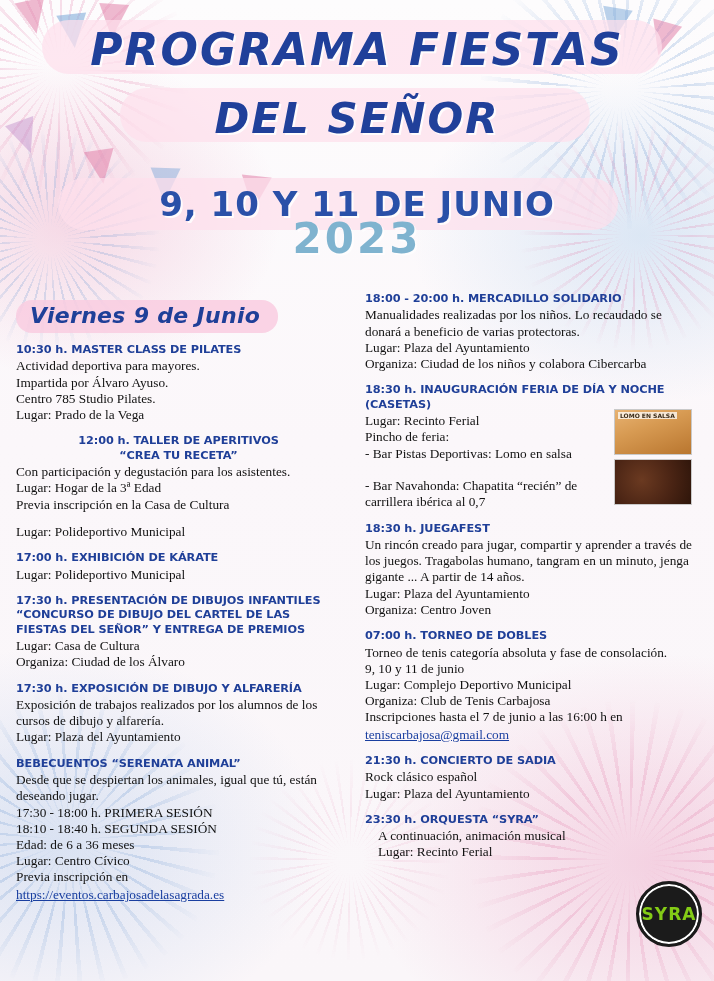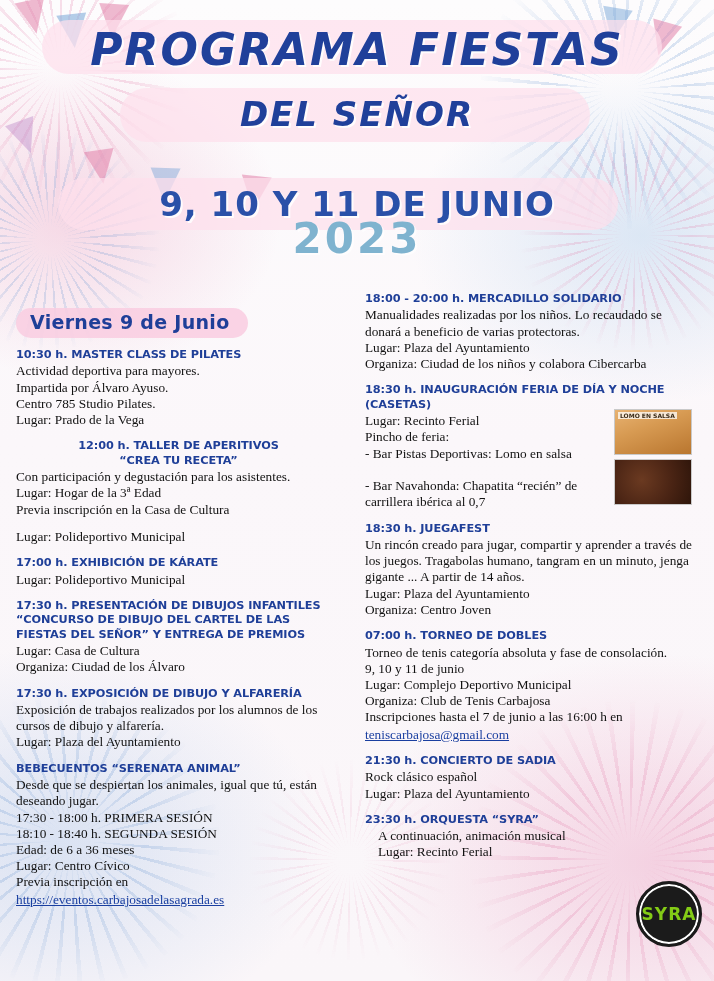--- a/index.html
+++ b/index.html
@@ -93,21 +93,21 @@
     text-shadow: 2px 2px 0 rgba(255,255,255,0.85);
   }
   #title1 {
     top: 24px;
     font-size: 44px;
     font-style: italic;
     letter-spacing: 2px;
   }
   #title2 {
     top: 94px;
-    font-size: 34px;
+    font-size: 42px;
     font-style: italic;
     letter-spacing: 2px;
   }
   #title3 {
     top: 184px;
     font-size: 34px;
     color: #2a50a8;
     letter-spacing: 1px;
   }
   #year {
@@ -141,24 +141,25 @@
   #col-left  { width: 357px; padding: 6px 16px 0 16px; }
   #col-right { width: 357px; padding: 6px 16px 0 8px; }
 
   .day-header {
     display: inline-block;
     background: rgba(249,205,224,0.85);
     border-radius: 16px;
     padding: 3px 18px 5px 14px;
     font-family: "DejaVu Sans", sans-serif;
     font-weight: bold;
-    font-size: 19px;
+    font-size: 22px;
     color: #1f3f98;
-    margin: 16px 0 10px 0;
+    margin: 8px 0 10px 0;
     letter-spacing: 0.3px;
+    font-style: italic;
   }
 
   .event { margin-bottom: 11px; }
   .ev-title {
     font-family: "DejaVu Sans", sans-serif;
     font-weight: bold;
     font-size: 11.3px;
     color: #1f3f98;
     line-height: 1.28;
     letter-spacing: -0.1px;

